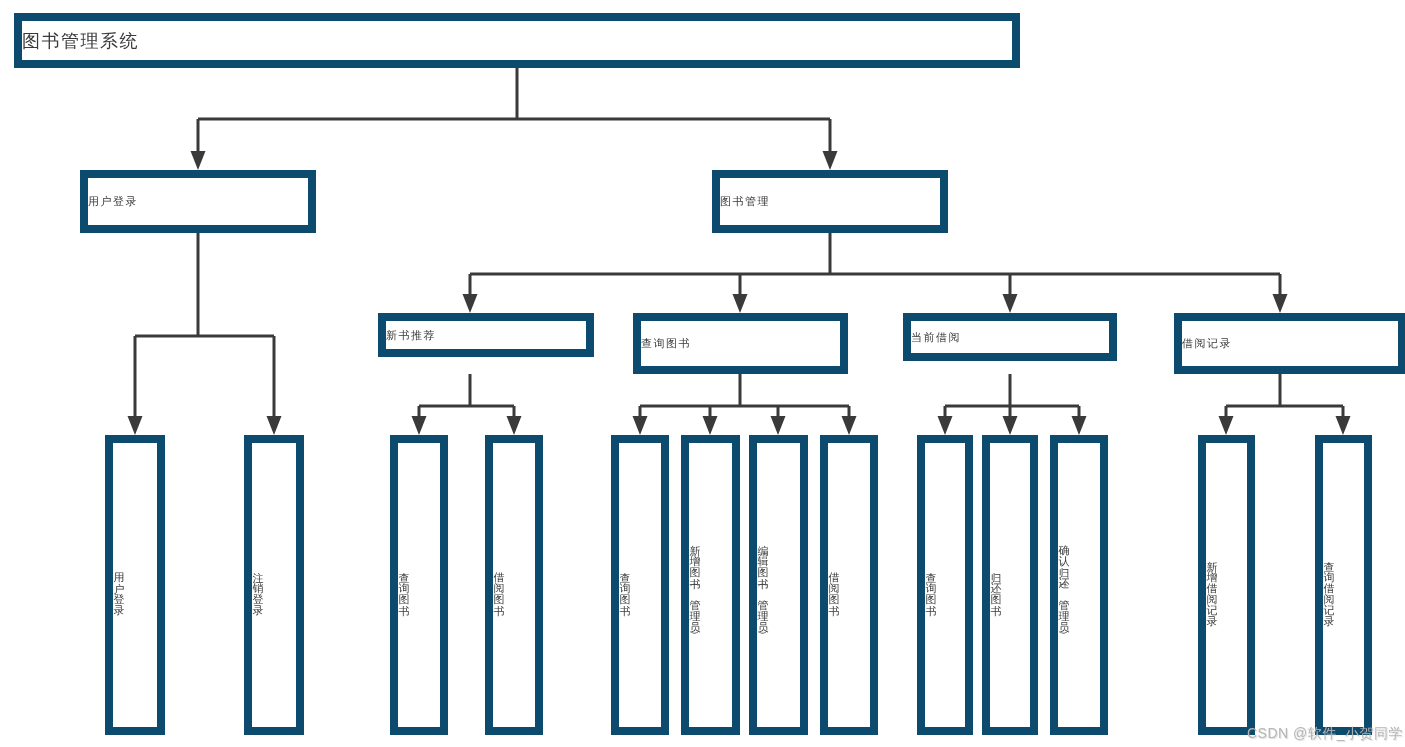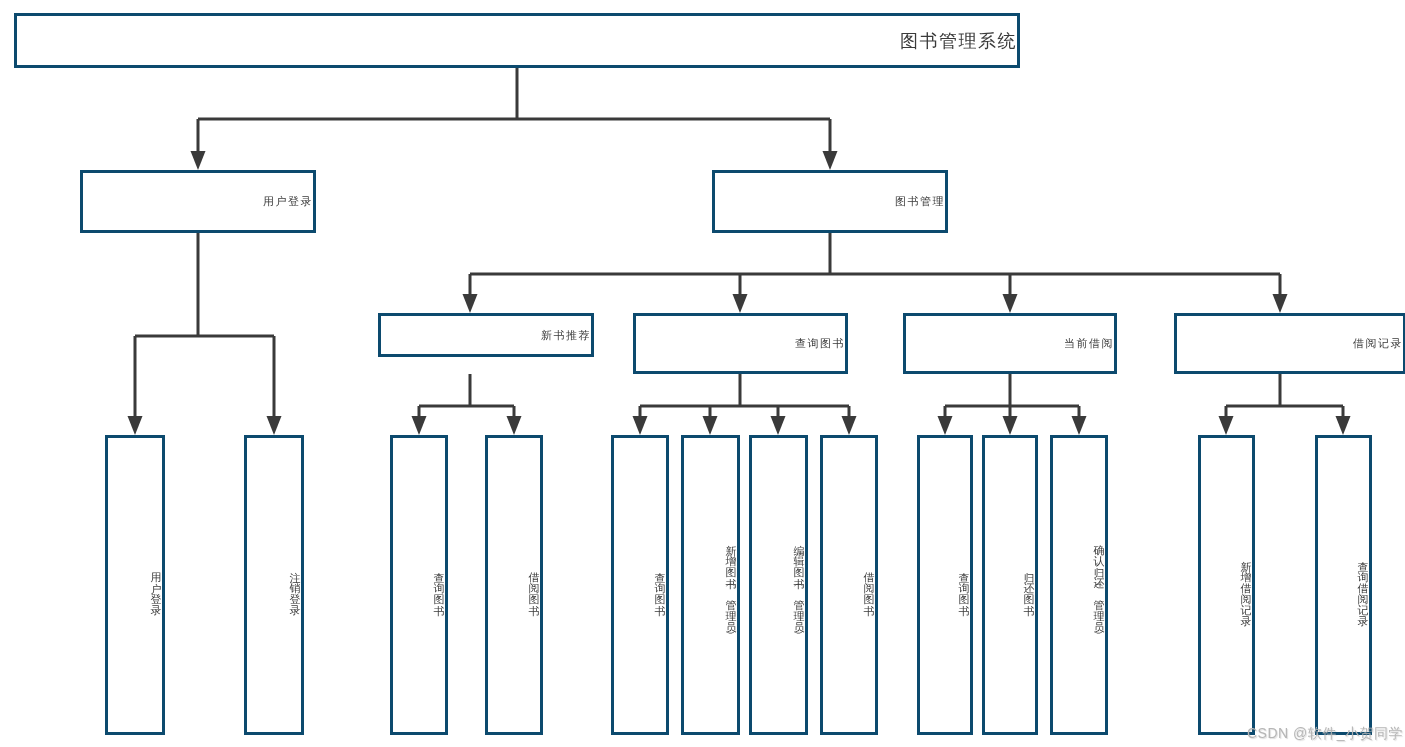--- a/index.html
+++ b/index.html
@@ -3,21 +3,21 @@
 <meta charset="utf-8">
 <style>
   html,body { margin:0; padding:0; background:#ffffff; }
   .canvas {
     position:relative; width:1405px; height:747px; background:#ffffff;
     font-family:"Liberation Sans","DejaVu Sans",sans-serif; overflow:hidden;
   }
   svg.connectors { position:absolute; left:0; top:0; pointer-events:none; }
   .box {
     position:absolute; box-sizing:border-box; background:#ffffff;
-    border:3px solid #0c4a6e; display:flex; align-items:center; justify-content:flex-end;
+    border:8px solid #0c4a6e; display:flex; align-items:center; justify-content:flex-start;
   }
   .lbl { font-size:11px; color:#3a3a3a; letter-spacing:1.5px; white-space:nowrap; }
   .root .lbl { font-size:18px; }
   .leaf .lbl {
     writing-mode:vertical-rl; text-orientation:mixed;
     letter-spacing:11px; white-space:normal; line-height:1.1;
   }
   .watermark {
     position:absolute; right:2px; bottom:4px; font-size:14px;
     color:#b6b6b6; letter-spacing:0.5px;
@@ -72,21 +72,21 @@
   <div class="box" style="left:712px;top:170px;width:236px;height:63px">
     <span class="lbl">图书管理</span>
   </div>
 
   <div class="box" style="left:378px;top:313px;width:216px;height:44px">
     <span class="lbl">新书推荐</span>
   </div>
   <div class="box" style="left:633px;top:313px;width:215px;height:61px">
     <span class="lbl">查询图书</span>
   </div>
-  <div class="box" style="left:903px;top:313px;width:214px;height:61px">
+  <div class="box" style="left:903px;top:313px;width:214px;height:48px">
     <span class="lbl">当前借阅</span>
   </div>
   <div class="box" style="left:1174px;top:313px;width:232px;height:61px">
     <span class="lbl">借阅记录</span>
   </div>
 
   <div class="box leaf" style="left:105px;top:435px;width:60px;height:300px">
     <span class="lbl">用户登录</span>
   </div>
   <div class="box leaf" style="left:244px;top:435px;width:60px;height:300px">

